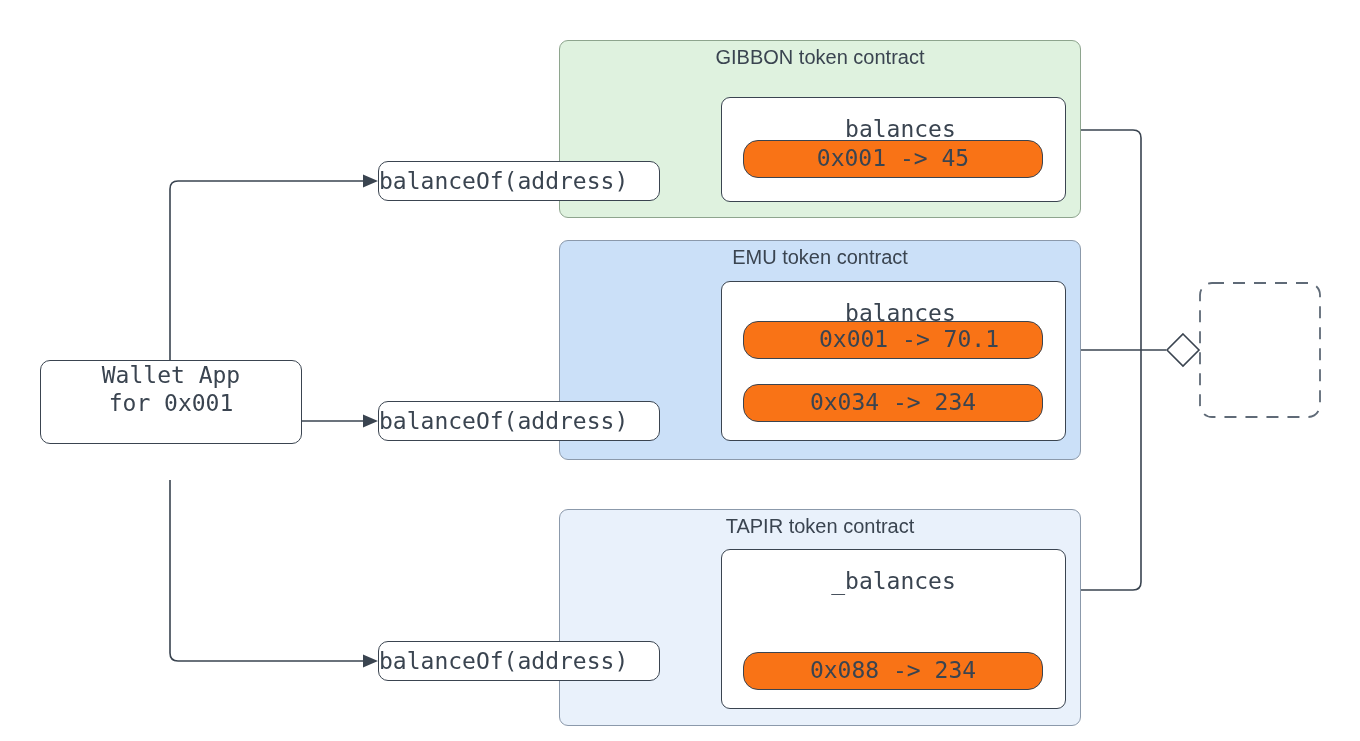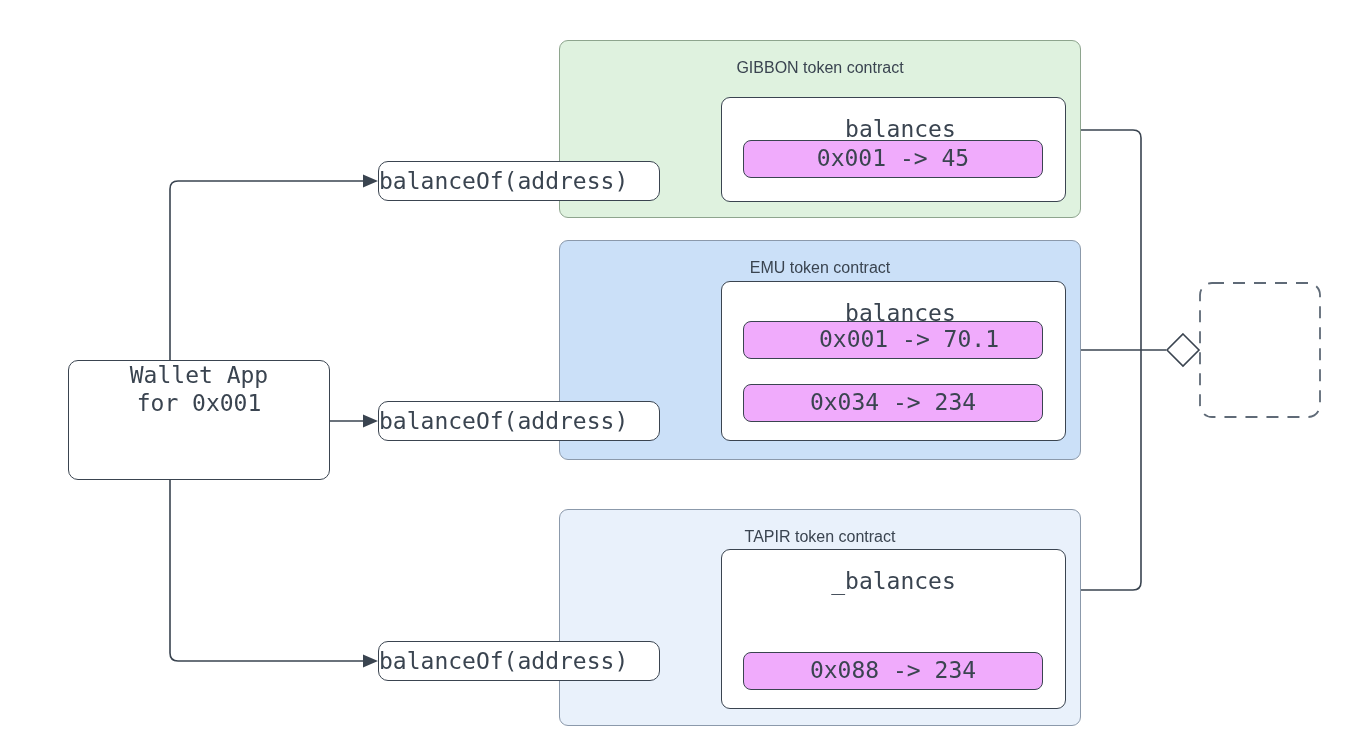--- a/index.html
+++ b/index.html
@@ -9,48 +9,48 @@
     overflow:hidden;
   }
   #wires { position:absolute; left:0; top:0; z-index:0; }
 
   .node {
     position:absolute; box-sizing:border-box; background:#ffffff;
     border:1.5px solid #3a4450; border-radius:10px;
     display:flex; align-items:center; justify-content:flex-start;
     font-size:23px; z-index:2; text-align:center;
   }
-  .wallet { left:40px; top:360px; width:262px; height:120px; line-height:28px; flex-direction:column;margin-left:28px; }
+  .wallet { left:40px; top:360px; width:262px; height:84px; line-height:28px; flex-direction:column; }
   .call   { left:378px; width:282px; height:40px; }
   .call.c0 { top:161px; } .call.c1 { top:401px; } .call.c2 { top:641px; }
 
   .contract {
     position:absolute; left:559px; width:522px; box-sizing:border-box;
     border:1px solid; border-radius:9px; z-index:1;
   }
   .contract.g { top:40px;  height:178px; background:#dff2df; border-color:#8ea58e; }
   .contract.e { top:240px; height:220px; background:#cbe0f8; border-color:#8b99ab; }
   .contract.t { top:481px; height:217px; background:#e9f1fb; border-color:#8b99ab;margin-top:28px; }
   .contract-title {
-    text-align:center; padding-top:18px;
-    font-family:"Liberation Sans",sans-serif; font-size:16px; color:#3a4450;
+    text-align:center; padding-top:5px;
+    font-family:"Liberation Sans",sans-serif; font-size:20px; color:#3a4450;
   }
 
   .balances {
     position:absolute; left:161px; width:345px; box-sizing:border-box;
     background:#ffffff; border:1.5px solid #3a4450; border-radius:9px;
   }
   .contract.g .balances { top:56px; height:105px; }
   .contract.e .balances { top:40px; height:160px; }
   .contract.t .balances { top:39px; height:160px; }
   .balances-label { text-align:center; font-size:23px; padding-top:18px; }
 
   .entry {
     position:absolute; left:21px; width:300px; height:38px; box-sizing:border-box;
-    background:#f0abfc; border:1.5px solid #3a4450; border-radius:8px;
+    background:#f97316; border:1.5px solid #3a4450; border-radius:15px;
     font-size:23px; line-height:35px; text-align:center;
   }
   .contract.g .entry.e0 { top:42px; }
   .contract.e .entry.e0, .contract.t .entry.e0 { top:39px;padding-left:32px; }
   .contract.e .entry.e1, .contract.t .entry.e1 { top:102px; }
 
   .iface-label {
     position:absolute; left:1200px; top:283px; width:120px; height:134px;
     display:flex; align-items:center; justify-content:center;
     font-size:23px; z-index:2;

